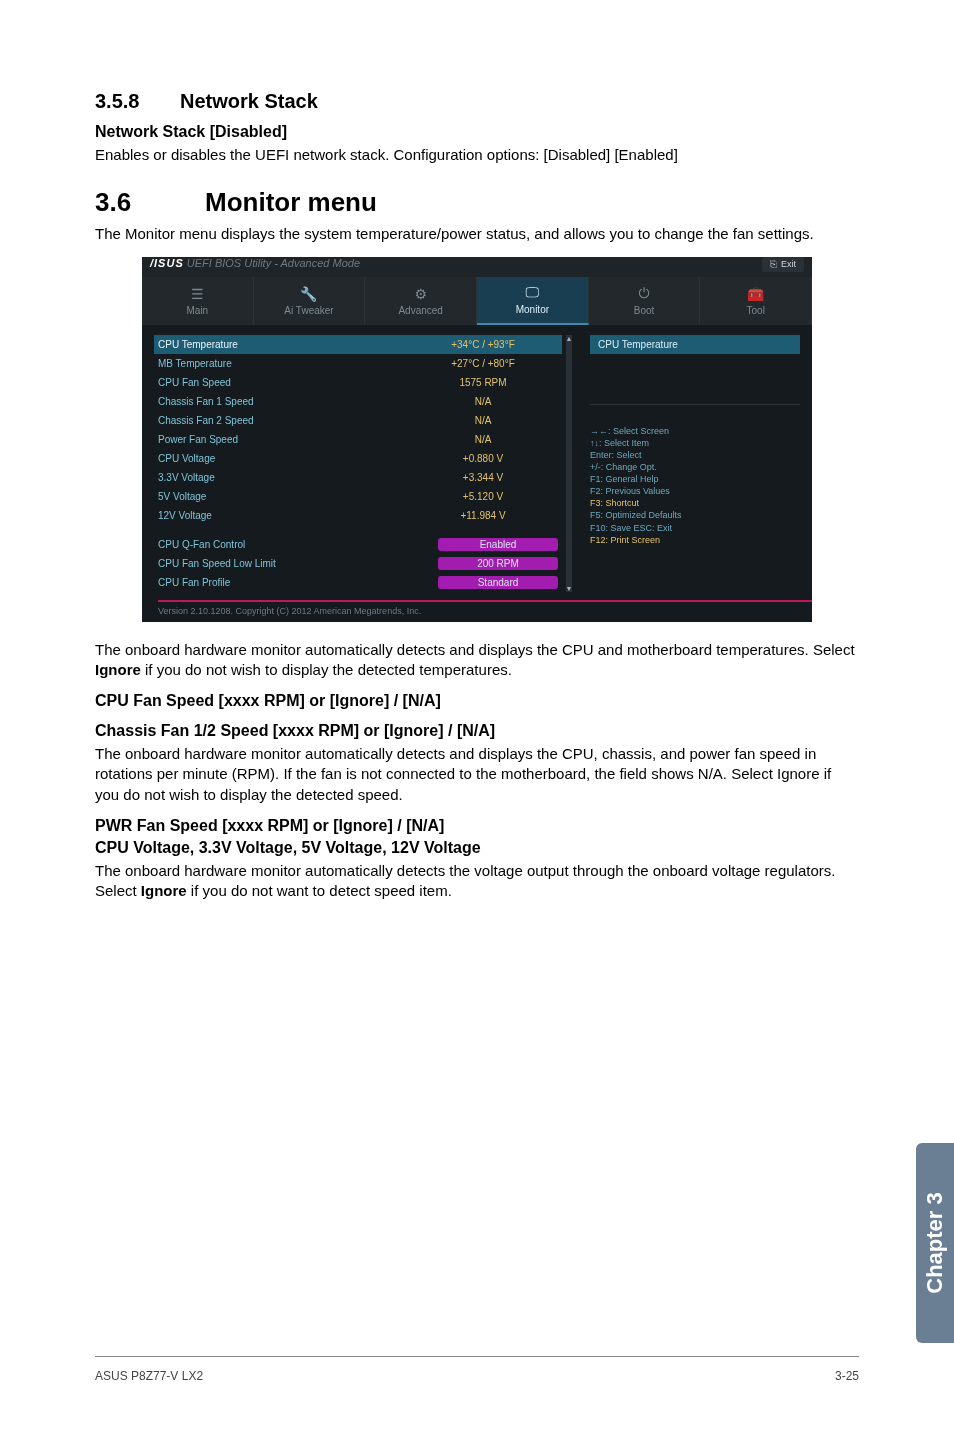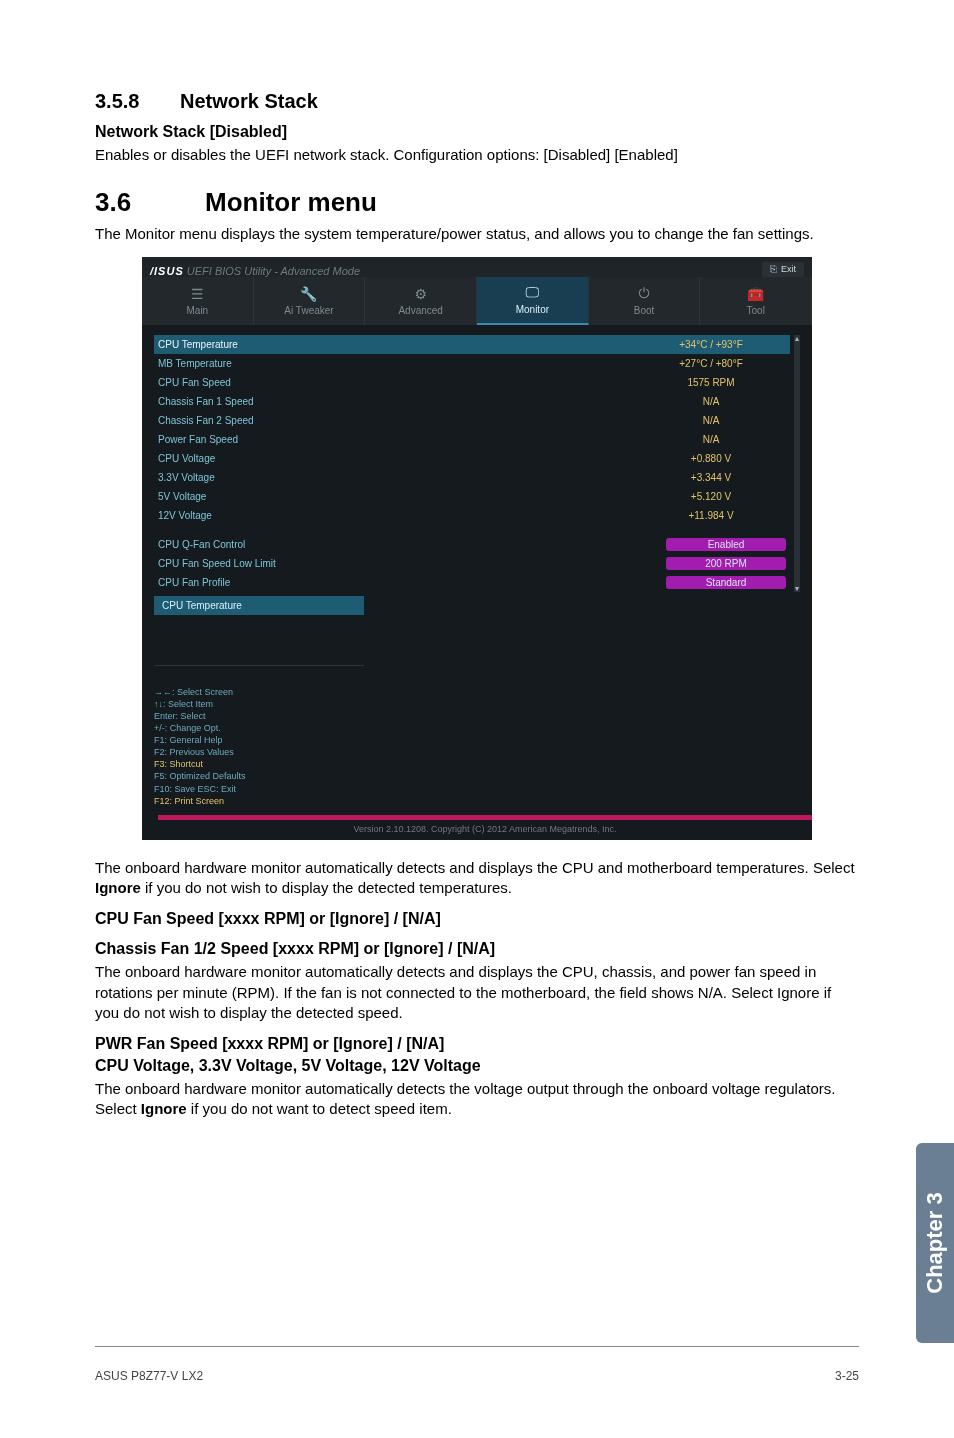--- a/index.html
+++ b/index.html
@@ -6,49 +6,49 @@
     body { font-family: Arial, Helvetica, sans-serif; background: #fff; width: 954px; margin: 0 auto; position: relative; }
     .page { padding: 90px 95px 40px 95px; min-height: 1438px; position: relative; }
     .h3-section { font-size: 20px; font-weight: bold; margin-bottom: 10px; }
     .h3-num { display: inline-block; width: 85px; }
     .h2-section { font-size: 26px; font-weight: bold; margin: 22px 0 6px 0; }
     .h2-num { display: inline-block; width: 110px; }
     .subhead { font-size: 16px; font-weight: bold; margin: 6px 0 4px 0; }
     .body-text { font-size: 15px; line-height: 1.35; margin-bottom: 4px; }
     .bios-wrap { display: flex; justify-content: center; margin: 12px 0 18px 0; }
     .bios { width: 670px; background: #141a1e; font-family: Verdana, sans-serif; font-size: 10px; color: #88cce0; }
-    .bios-titlebar { display: flex; justify-content: space-between; align-items: flex-end; background: #1e2428; height: 20px; padding: 0 8px; }
+    .bios-titlebar { display: flex; justify-content: space-between; align-items: flex-start; background: #1e2428; height: 20px; padding: 0 8px; }
     .bios-title-left { color: #6f7a80; font-style: italic; font-size: 11px; }
     .bios-title-left .brand { color: #fff; font-weight: bold; letter-spacing: 1px; }
     .bios-exit { background: #2a3136; color: #d0d6da; font-size: 9px; padding: 2px 8px; border-radius: 2px; display: flex; align-items: center; gap: 4px; }
     .bios-tabs { display: flex; background: #22282c; height: 48px; }
     .bios-tab { flex: 1; display: flex; flex-direction: column; align-items: center; justify-content: center; gap: 3px; color: #7e8a92; border-right: 1px solid #2c3438; }
     .bios-tab.active { background: #193e52; color: #d8eef6; border-bottom: 2px solid #3b8bb0; }
     .bios-tab .icon { font-size: 14px; }
     .bios-tab .label { font-size: 10px; }
-    .bios-body { display: flex; padding: 10px 12px 8px 12px; gap: 4px; flex-direction: column; }
+    .bios-body { display: flex; padding: 10px 12px 8px 12px; gap: 18px; }
     .bios-left { flex: 1.6; }
     .bios-right { width: 210px; }
     .bios-row { display: flex; align-items: center; height: 19px; padding: 0 4px; }
     .bios-row.sel { background: #1e5c74; }
     .bios-row .label { flex: 1; color: #7fc4d9; }
     .bios-row.sel .label { color: #e8f4f8; }
     .bios-row .val { width: 150px; text-align: center; color: #e3c26a; }
     .bios-row .val.btn { background: #a21caf; color: #d8e4ea; border-radius: 3px; padding: 1px 0; display: inline-block; width: 120px; margin-left: 15px; }
     .bios-gap { height: 10px; }
     .help-box { background: #1e5c74; color: #d8eef6; padding: 4px 8px; margin-bottom: 50px; font-size: 10px; }
     .keyhelp { border-top: 1px solid #2c3438; padding-top: 20px; font-size: 9px; line-height: 1.35; color: #6fa8bc; }
     .keyhelp .hl { color: #e3c26a; }
-    .bios-footer { text-align: center; font-size: 9px; color: #6f7a80; padding: 4px 0 6px 0; border-top: 5px solid #be185d; margin-left: 16px; }
+    .bios-footer { text-align: left; font-size: 9px; color: #6f7a80; padding: 4px 0 6px 0; border-top: 2px solid #be185d; margin-left: 16px; }
     .scroll-track { width: 6px; background: #2a3136; display: flex; flex-direction: column; justify-content: space-between; align-items: center; margin-left: 4px; }
     .scroll-arrow { color: #aab4ba; font-size: 7px; }
     .left-and-scroll { display: flex; }
     .side-tab { position: absolute; right: 0; bottom: 95px; width: 38px; height: 200px; background: #6b7f94; display: flex; align-items: center; justify-content: center; border-radius: 6px 0 0 6px; }
     .side-tab span { transform: rotate(-90deg); color: #fff; font-size: 22px; font-weight: bold; white-space: nowrap; }
-    .footer-line { position: absolute; bottom: 55px; left: 95px; right: 95px; border-top: 1px solid #888; padding-top: 22px; display: flex; justify-content: space-between; font-size: 12px; color: #444; }
+    .footer-line { position: absolute; bottom: 55px; left: 95px; right: 95px; border-top: 1px solid #888; padding-top: 12px; display: flex; justify-content: space-between; font-size: 12px; color: #444; }
   </style>
 </head>
 <body>
 
 <div class="page">
   <div class="h3-section">
     <span class="h3-num">3.5.8</span><span>Network Stack</span>
   </div>
   <div class="subhead">Network Stack [Disabled]</div>
   <div class="body-text">Enables or disables the UEFI network stack. Configuration options: [Disabled] [Enabled]</div>

